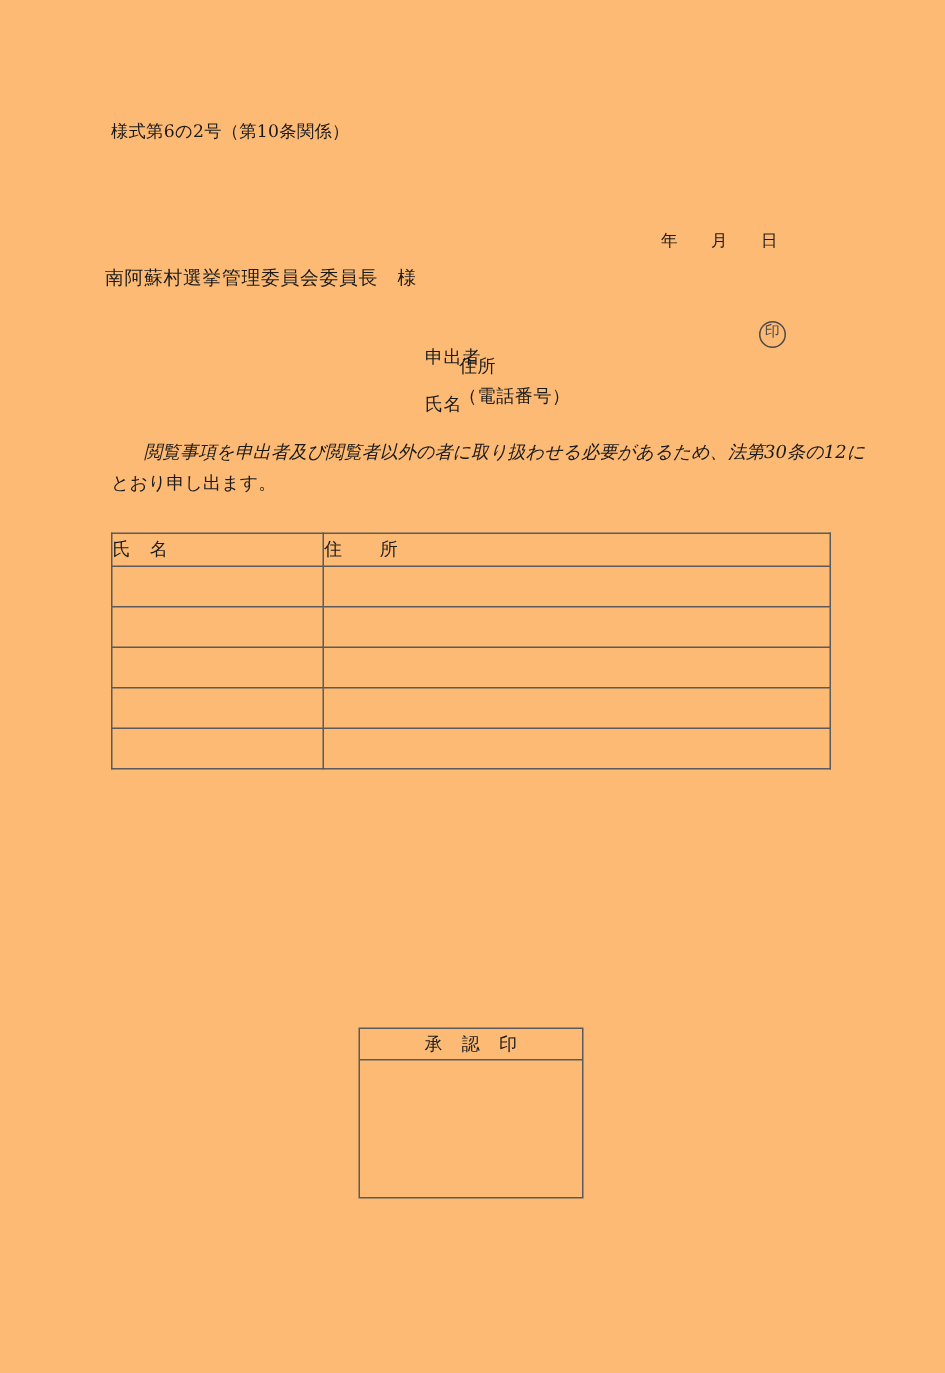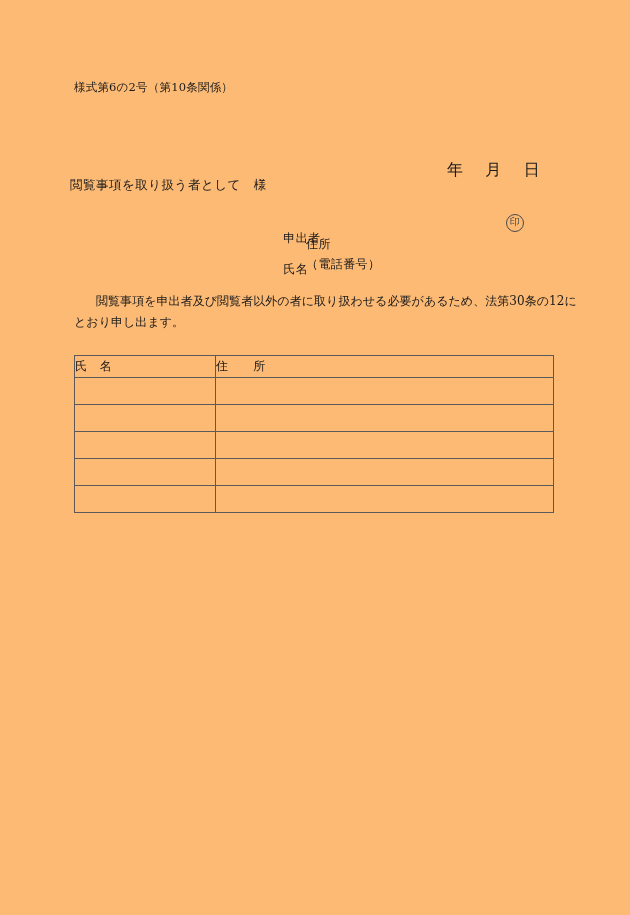--- a/index.html
+++ b/index.html
@@ -42,21 +42,21 @@
     left: 210px;
     top: 105px;
     font-size: 12.5px;
     letter-spacing: 0.4px;
   }
 
   
   #date-line {
     left: 425px;
     top: 140px;
-    font-size: 16px;
+    font-size: 11px;
     letter-spacing: 0.4px;
   }
   #date-line .gap { display: inline-block; width: 22px; }
 
   
   #addressee {
     left: 70px;
     top: 177px;
     font-size: 12.5px;
     letter-spacing: 0.5px;
@@ -95,21 +95,21 @@
   #body-paragraph {
     position: absolute;
     left: 74px;
     top: 291px;
     width: 485px;
     font-size: 12px;
     line-height: 21px;
     letter-spacing: 0.05px;
   }
   #body-paragraph .line { white-space: pre; }
-  #body-paragraph .line.first { text-indent: 22px; }
+  #body-paragraph .line.first { text-indent: 22px; font-style: italic; }
 
   
   #persons-table {
     position: absolute;
     left: 74px;
     top: 355px;
     width: 479px;
     border-collapse: collapse;
     table-layout: fixed;
   }
@@ -159,21 +159,21 @@
 
 <div class="page">
 
   <div class="t" id="form-number">様式第6の2号（第10条関係）</div>
 
 
   <div class="t" id="date-line">
     <span>年</span><span class="gap"></span><span>月</span><span class="gap"></span><span>日</span>
   </div>
 
-  <div class="t" id="addressee">閲覧事項を取り扱う者として　様</div>
+  <div class="t" id="addressee">南阿蘇村選挙管理委員会委員長　様</div>
 
   <div id="applicant-block">
     <div class="row">
       <span>申出者</span>
       <span style="display:inline-block;width:14px"></span>
       <span>氏名</span>
       <span id="seal-mark">印</span>
     </div>
     <div class="row"><span class="indent"></span><span>住所</span></div>
     <div class="row"><span class="indent"></span><span>（電話番号）</span></div>
@@ -212,14 +212,18 @@
         <td></td>
         <td></td>
       </tr>
       <tr>
         <td></td>
         <td></td>
       </tr>
     </tbody>
   </table>
 
+  <div id="approval-box">
+    <div id="approval-box-header">承　認　印</div>
+    <div id="approval-box-area"></div>
+  </div>
 
 </div>
 
 </body></html>

